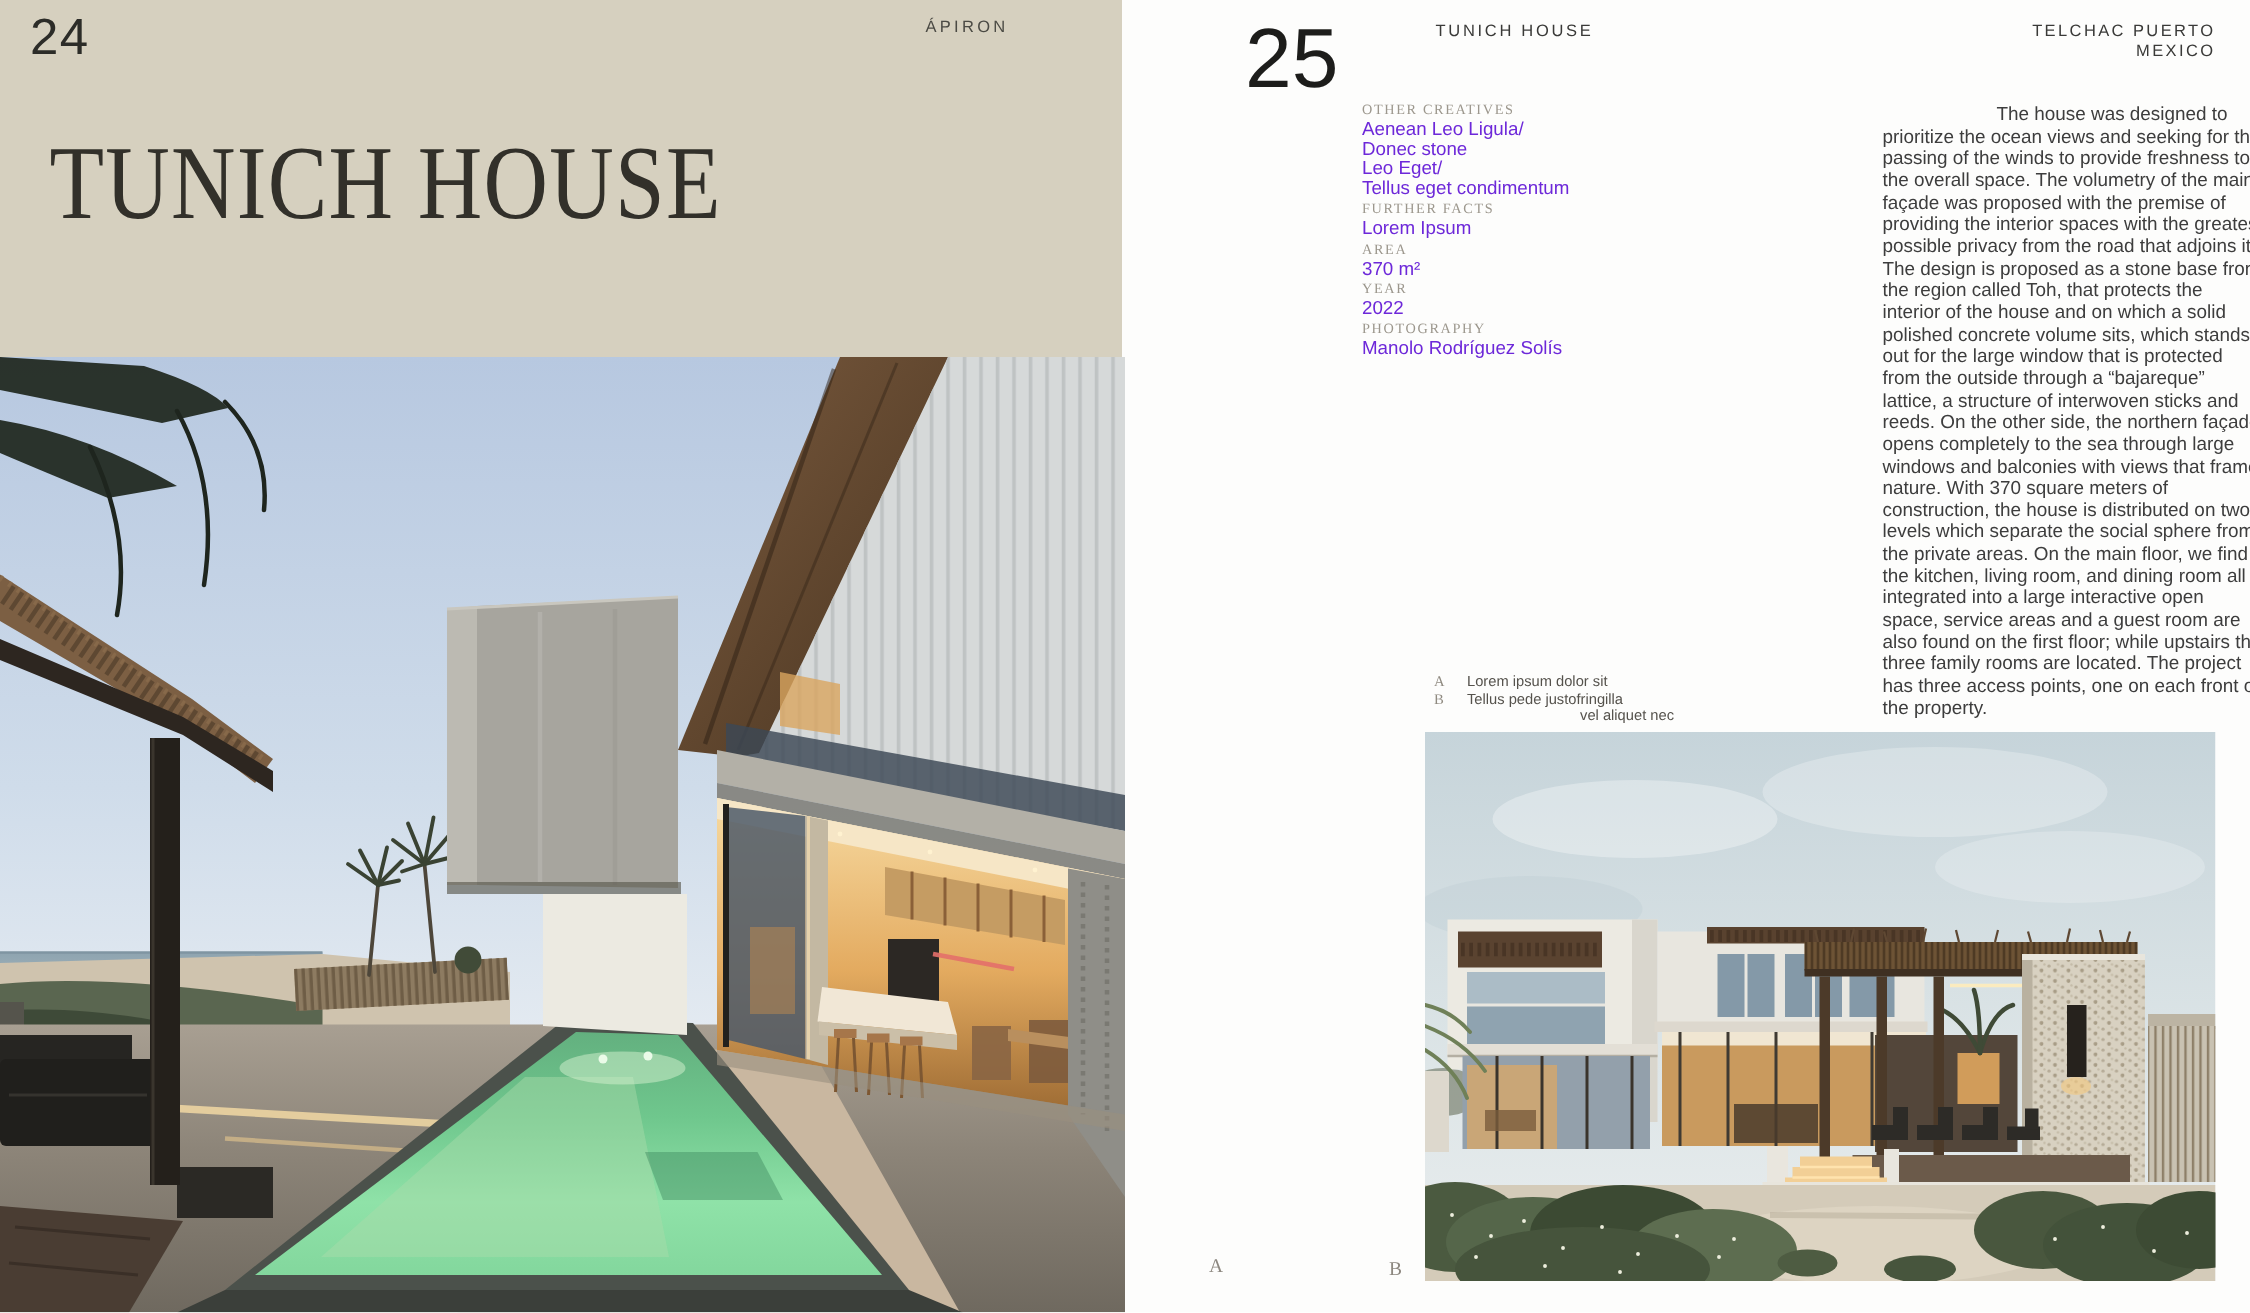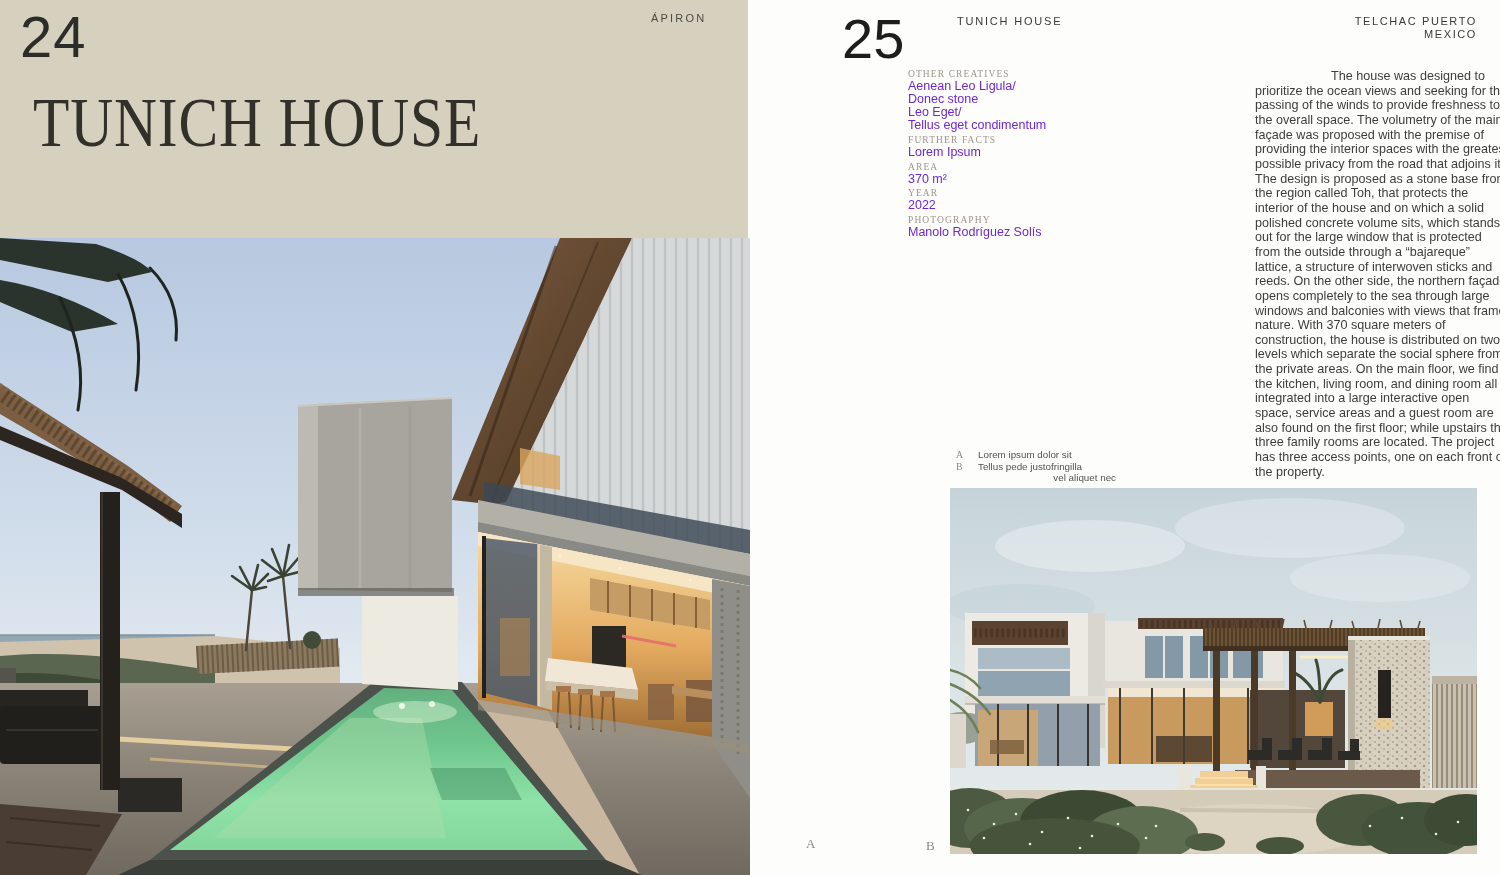--- a/index.html
+++ b/index.html
@@ -2,28 +2,28 @@
 <html><head>
 <meta charset="utf-8">
 <style>
   html,body{margin:0;padding:0;background:#ffffff;}
   #spread{position:relative;width:1500px;height:875px;background:#fdfdfc;overflow:hidden;
           font-family:"Liberation Sans",sans-serif;color:#2f2d28;}
   .abs{position:absolute;}
 
   
   #left-header{left:0;top:0;width:748px;height:238px;background:#d6d0bf;}
-  #page-num-left{left:20px;top:8px;font-size:58px;font-weight:300;letter-spacing:1px;color:#2c2c28;line-height:1;}
-  #brand{left:651px;top:12px;font-size:11px;letter-spacing:2.2px;color:#4b4a44;}
+  #page-num-left{left:20px;top:8px;font-size:34px;font-weight:300;letter-spacing:1px;color:#2c2c28;line-height:1;}
+  #brand{left:617px;top:12px;font-size:11px;letter-spacing:2.2px;color:#4b4a44;}
   #left-title{left:33px;top:88px;font-family:"Liberation Serif",serif;font-size:70px;font-weight:400;
               letter-spacing:1px;color:#32302a;line-height:1;transform:scaleX(.85);transform-origin:left top;white-space:nowrap;}
   #left-photo{left:0;top:238px;width:750px;height:637px;}
 
   
-  #page-num-right{left:830px;top:11px;font-size:56px;font-weight:300;color:#1d1d1b;line-height:1;margin-left:12px;}
+  #page-num-right{left:830px;top:11px;font-size:56px;font-weight:300;color:#1d1d1b;line-height:1;}
   #header-title{left:957px;top:15px;font-size:11px;letter-spacing:1.8px;color:#3a3a38;}
   #header-location{right:23px;top:15px;font-size:11px;letter-spacing:1.6px;color:#3a3a38;text-align:right;line-height:13px;}
 
   #credits{left:908px;top:66px;width:200px;}
   .cr-label{font-family:"Liberation Serif",serif;font-size:9.5px;letter-spacing:1.1px;color:#9c978d;
             text-transform:uppercase;margin-top:2.5px;line-height:11px;}
   .cr-line{font-size:12.5px;color:#6d28d9;line-height:13.2px;}
 
   #body-text{left:1255px;top:69px;width:254px;font-size:12.6px;line-height:14.65px;color:#3d3d3d;
              text-indent:76px;text-align:left;}

